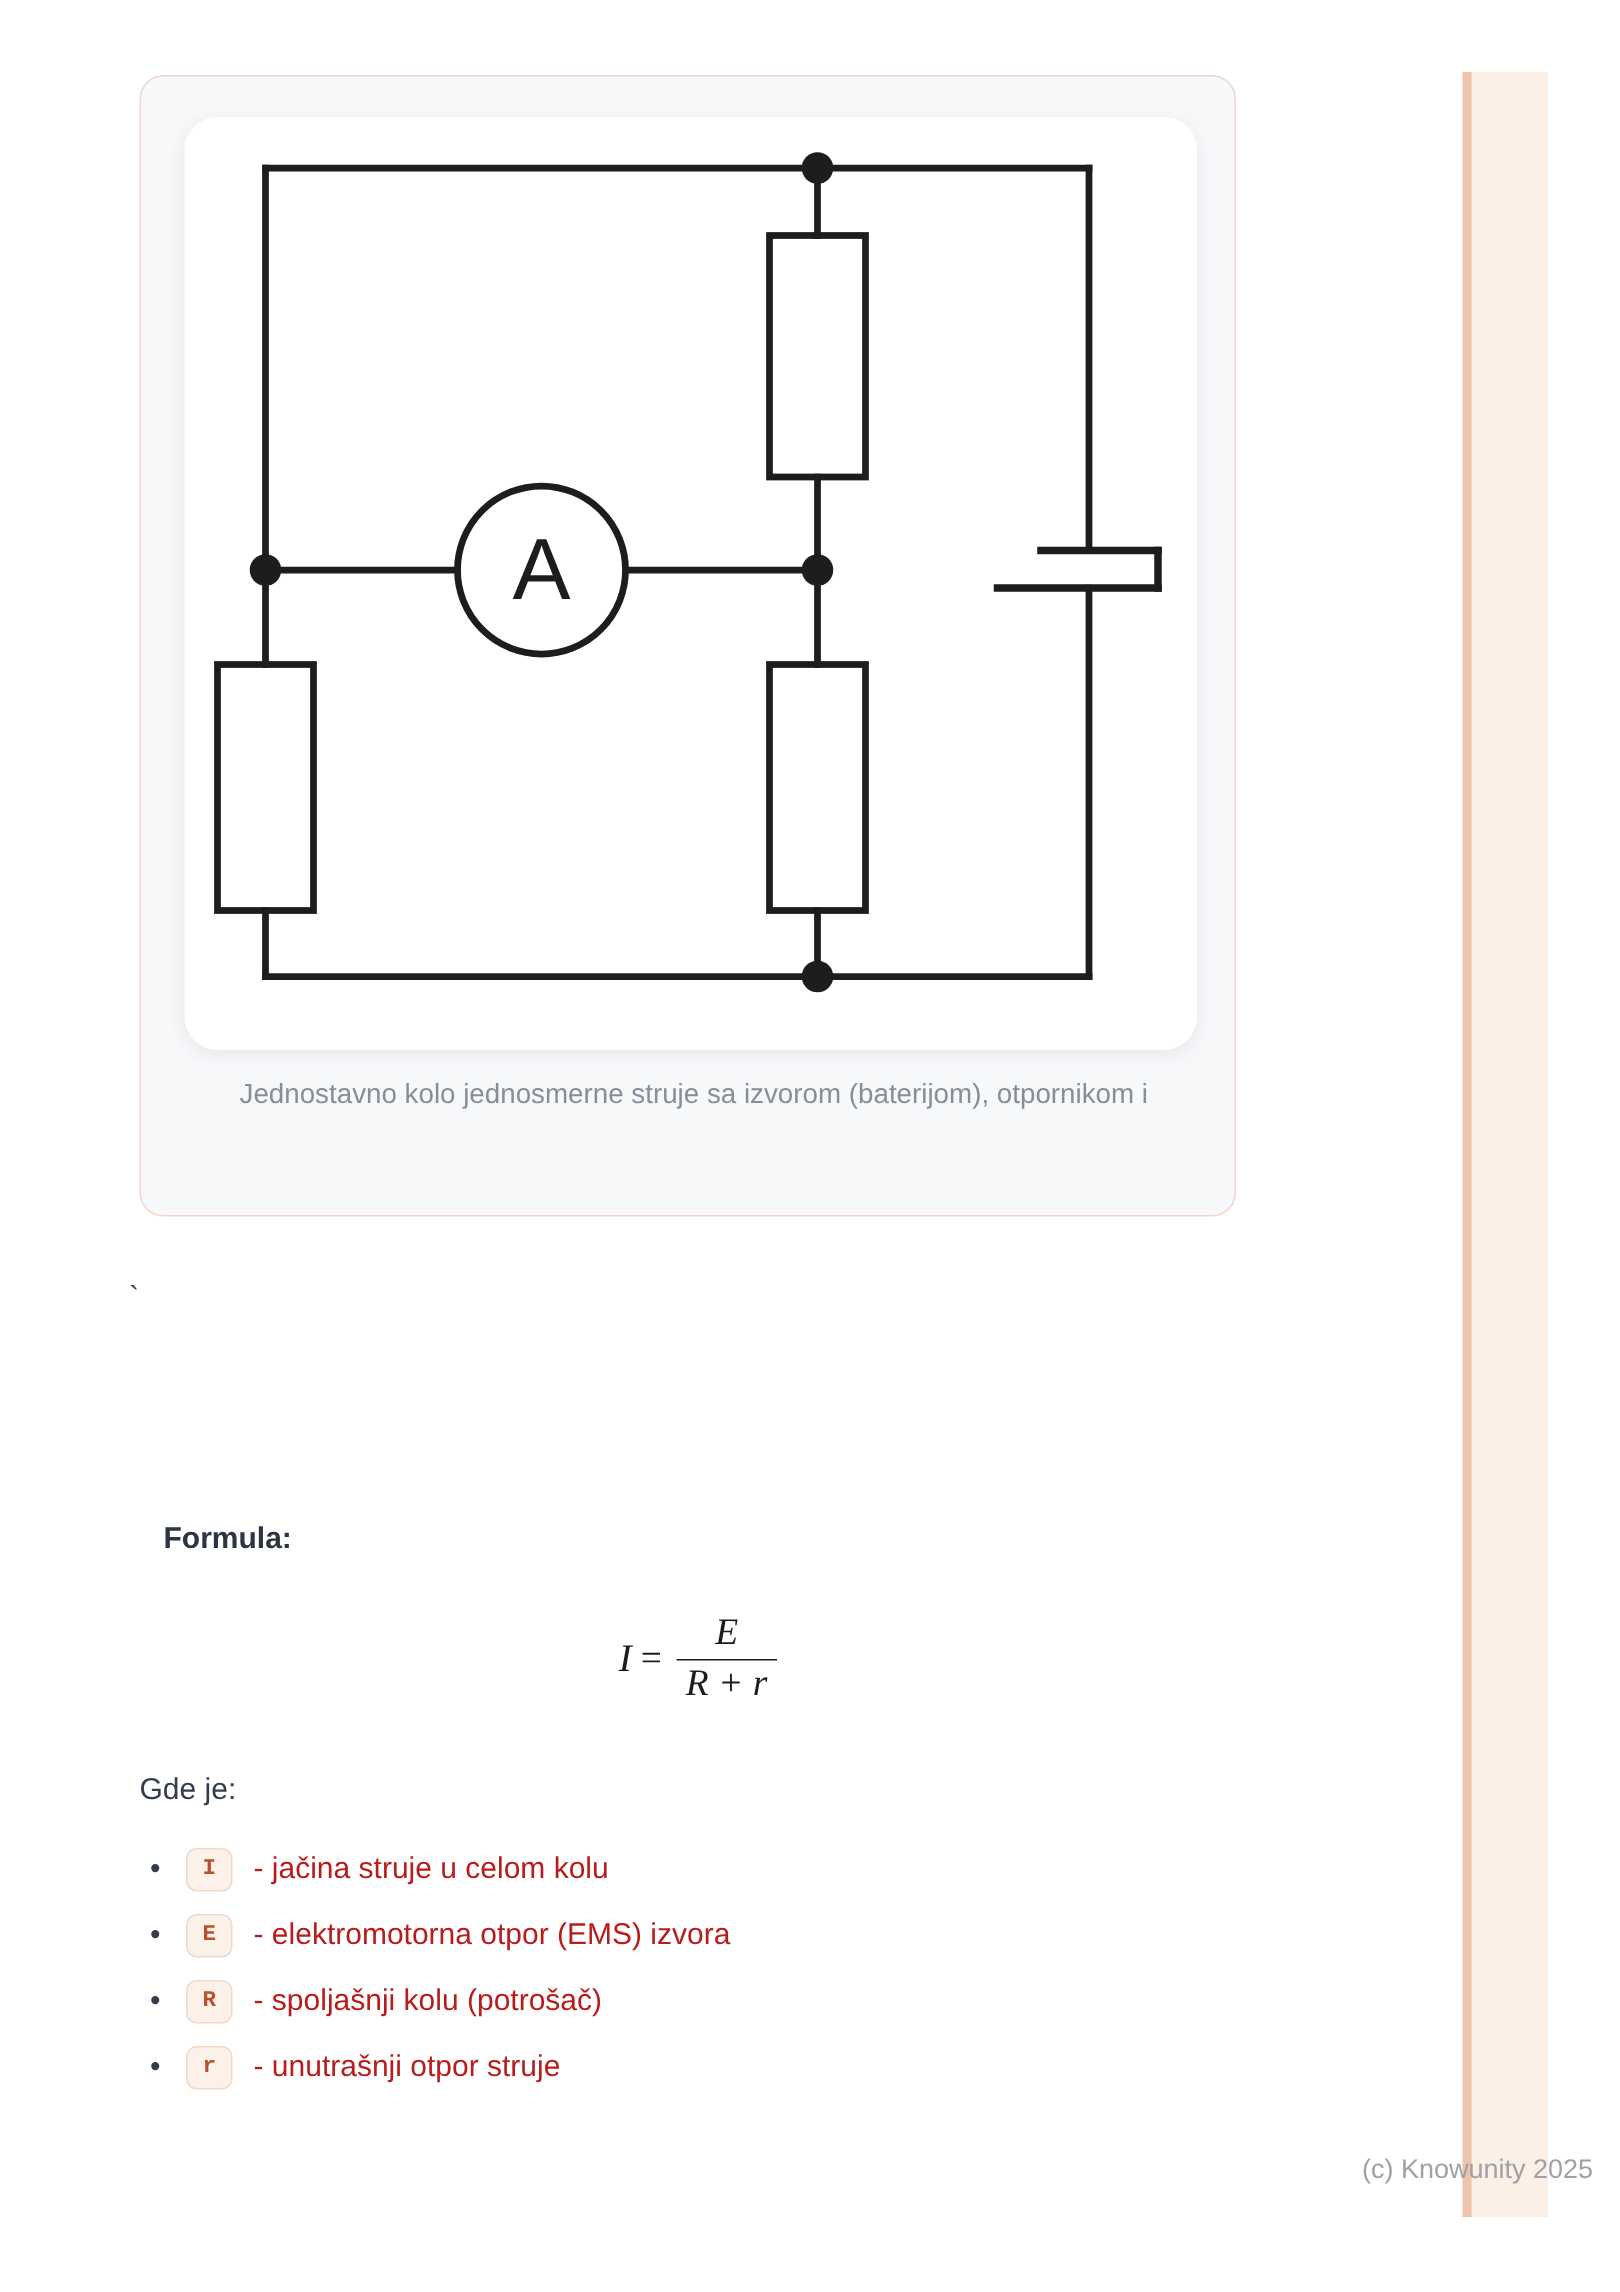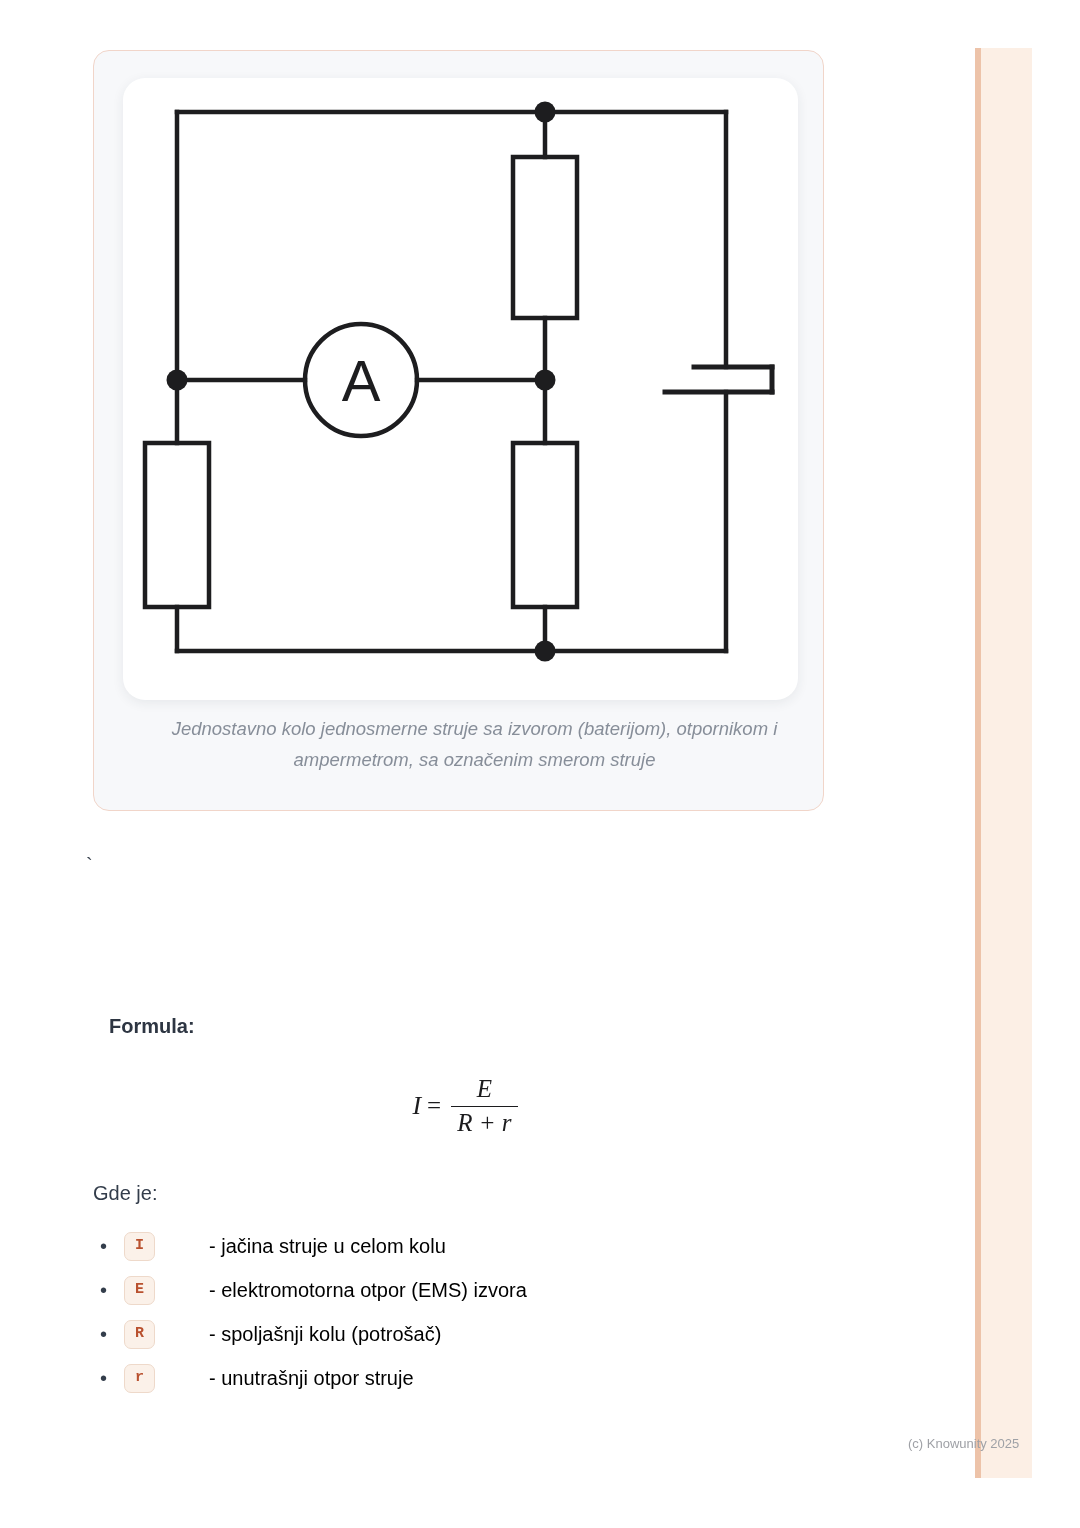--- a/index.html
+++ b/index.html
@@ -21,22 +21,22 @@
   .figure-card {
     position:absolute; left:93px; top:50px; width:731px; height:761px;
     background:#f7f8fa; border:1px solid #f1d5c9; border-radius:16px;
   }
   .diagram-box {
     position:absolute; left:29px; top:27px; width:675px; height:622px;
     background:#ffffff; border-radius:22px;
     box-shadow:0 3px 12px rgba(40,50,60,0.08);
   }
   .figure-caption {
-    position:absolute; left:16px; top:662px; width:100%;
-    text-align:center; font-style:italic; font-size:18.5px; line-height:31px;
+    position:absolute; left:4px; top:662px; width:100%;
+    text-align:center; font-size:18.5px; line-height:31px;
     color:#878e99;
   }
 
   .backtick {
     position:absolute; left:86px; top:854px;
     font-size:20px; color:#3b4450;
   }
 
   
   .para { position:absolute; left:93px; top:912px; width:744px;
@@ -72,25 +72,25 @@
   .where-heading {
     position:absolute; left:93px; top:1182px;
     font-size:20px; color:#333d4b;
   }
 
   
   .legend { position:absolute; left:100px; top:1233px; width:740px; }
   .legend-row { display:flex; align-items:center; height:27px; margin-bottom:17px; }
   .legend-bullet { width:18px; font-size:20px; color:#333d4b; flex:0 0 auto; }
   .legend-row .code-chip { margin:0 14px 0 6px; letter-spacing:0; }
-  .legend-text { font-size:20px; color:#000000;margin-left:40px; }
+  .legend-text { font-size:20px; color:#b91c1c; }
 
   .copyright {
     position:absolute; left:908px; top:1436px; z-index:2;
-    font-size:13px; color:#9fa1a6; white-space:nowrap;
+    font-size:18px; color:#9fa1a6; white-space:nowrap;
   }
 
   svg text.ammeter-a {
     font-family:"Liberation Sans", sans-serif;
     font-size:58px; fill:#1d1d1f;
   }
 </style>
 </head>
 <body>
 
@@ -134,21 +134,20 @@
           <circle cx="422" cy="34" r="10.5"></circle>
           <circle cx="54" cy="302" r="10.5"></circle>
           <circle cx="422" cy="302" r="10.5"></circle>
           <circle cx="422" cy="573" r="10.5"></circle>
         </g>
         <text class="ammeter-a" x="238" y="302" text-anchor="middle" dominant-baseline="central">A</text>
       </svg>
     </div>
     <div class="figure-caption">
       <div>Jednostavno kolo jednosmerne struje sa izvorom (baterijom), otpornikom i</div>
-      <div>ampermetrom, sa označenim smerom struje</div>
     </div>
   </div>
 
   <span class="backtick">`</span>
 
   <div class="para">
   </div>
 
   <div class="formula-heading">Formula:</div>
 

